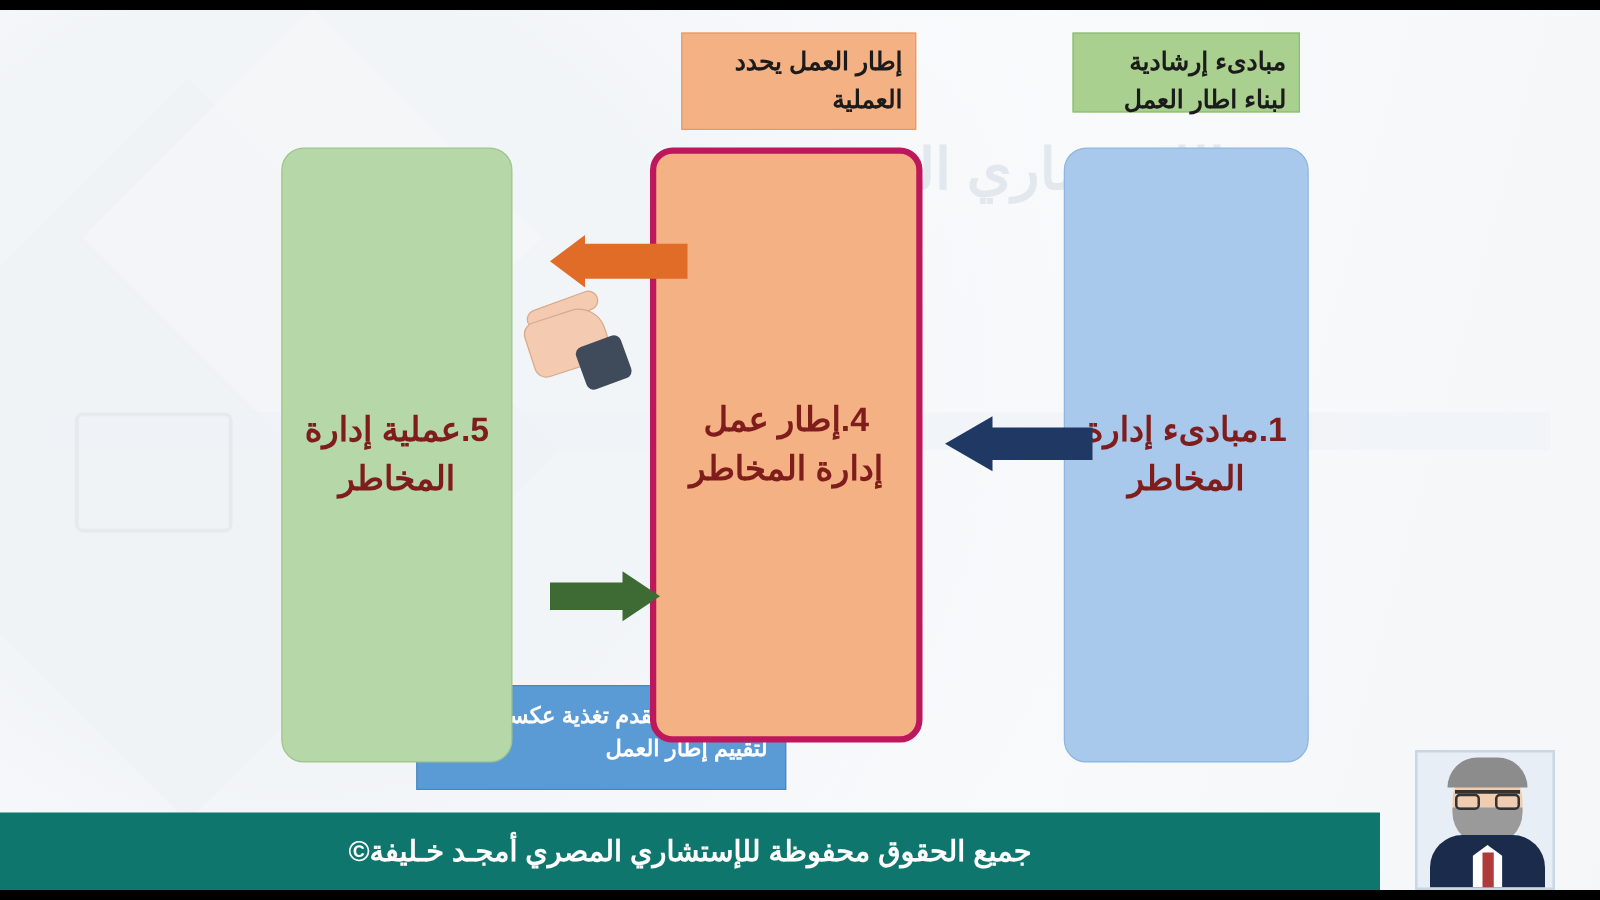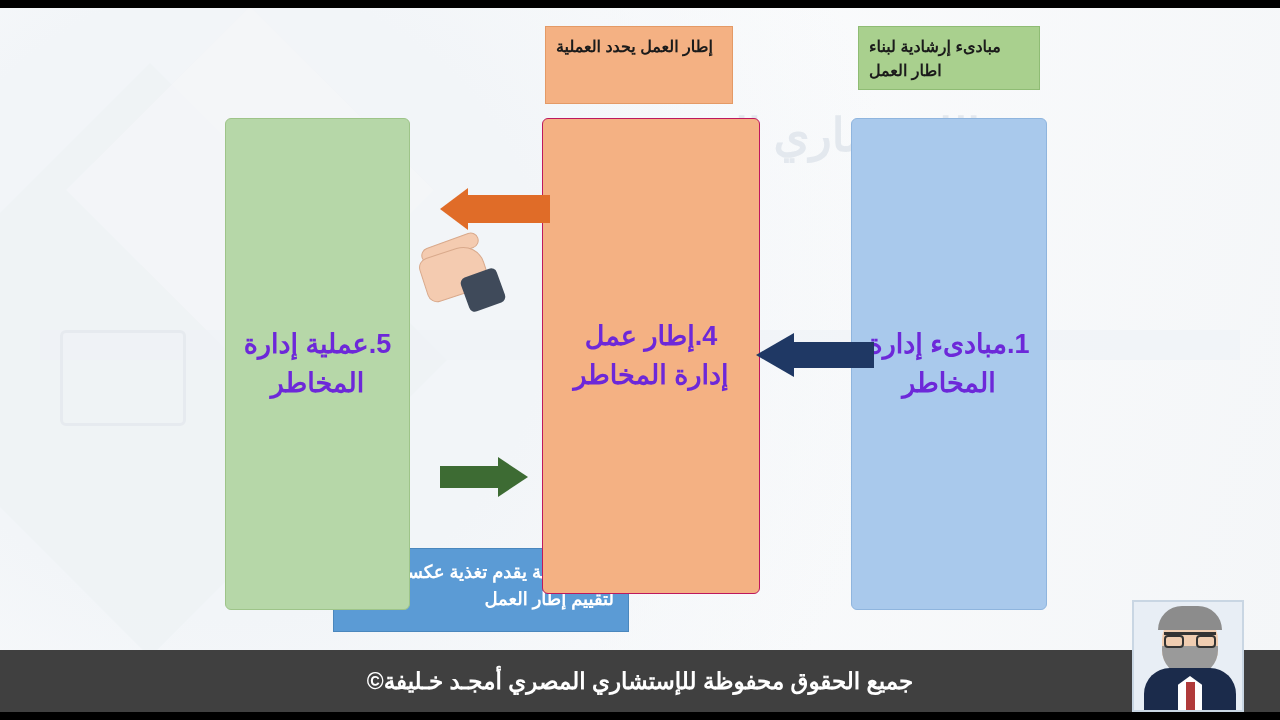--- a/index.html
+++ b/index.html
@@ -77,67 +77,67 @@
     top: 330px;
     width: 120px;
     height: 90px;
     border: 3px solid #e6eaef;
     border-radius: 6px;
   }
 
   
   .pillar {
     position: absolute;
-    border-radius: 6px;
+    border-radius: 18px;
     box-sizing: border-box;
     display: flex;
     align-items: center;
     justify-content: center;
     text-align: center;
     direction: rtl;
     font-size: 27px;
     font-weight: bold;
-    color: #6d28d9;
+    color: #7f1d1d;
     line-height: 1.45;
     padding: 10px 14px;
   }
   .pillar .pillar-text { display: block; }
 
   #pillar-process {
     left: 225px;
     top: 118px;
     width: 185px;
     height: 492px;
     background: #b6d7a8;
     border: 1px solid #9ec489;
   }
   #pillar-framework {
-    left: 542px;
+    left: 520px;
     top: 118px;
     width: 218px;
     height: 476px;
     background: #f4b183;
-    border: 1px solid #be185d;
+    border: 5px solid #be185d;
   }
   #pillar-principles {
     left: 851px;
     top: 118px;
     width: 196px;
     height: 492px;
     background: #a9c9ec;
     border: 1px solid #8fb5de;
   }
 
   
   .caption {
     position: absolute;
     box-sizing: border-box;
     direction: rtl;
-    text-align: left;
-    font-size: 16px;
+    text-align: right;
+    font-size: 20px;
     font-weight: bold;
     line-height: 1.5;
     padding: 8px 10px;
     color: #1b1b1b;
   }
   #caption-framework {
     left: 545px;
     top: 26px;
     width: 188px;
     height: 78px;
@@ -257,23 +257,23 @@
     background: #3f4a5a;
     border-radius: 6px;
     transform: rotate(-20deg);
   }
 
   
   #copyright-band {
     position: absolute;
     left: 0;
     bottom: 8px;
-    width: 1280px;
+    width: 1104px;
     height: 62px;
-    background: #404040;
+    background: #0f766e;
     color: #ffffff;
     direction: rtl;
     display: flex;
     align-items: center;
     justify-content: center;
     font-size: 23px;
     font-weight: bold;
     letter-spacing: .5px;
     z-index: 30;
   }

